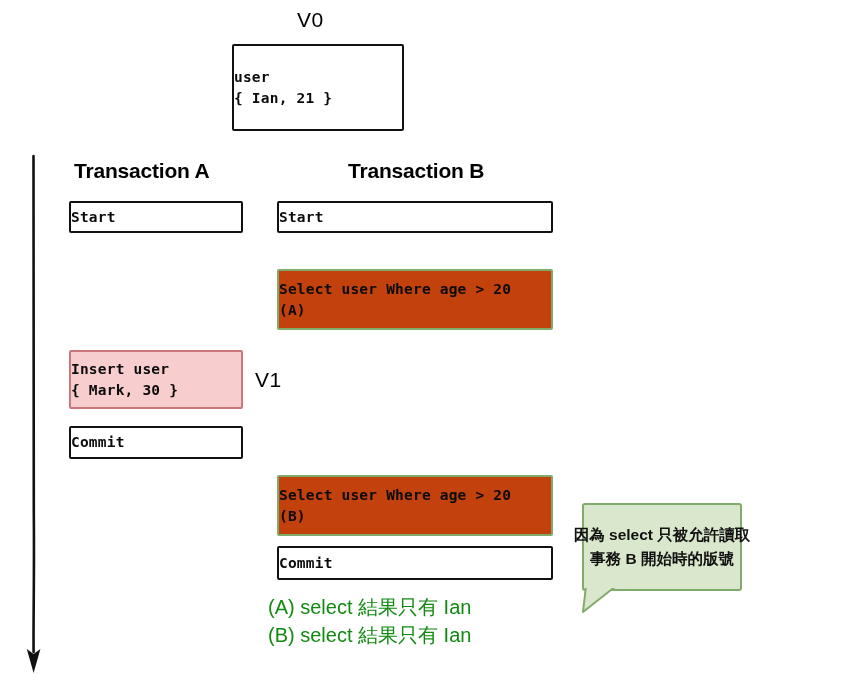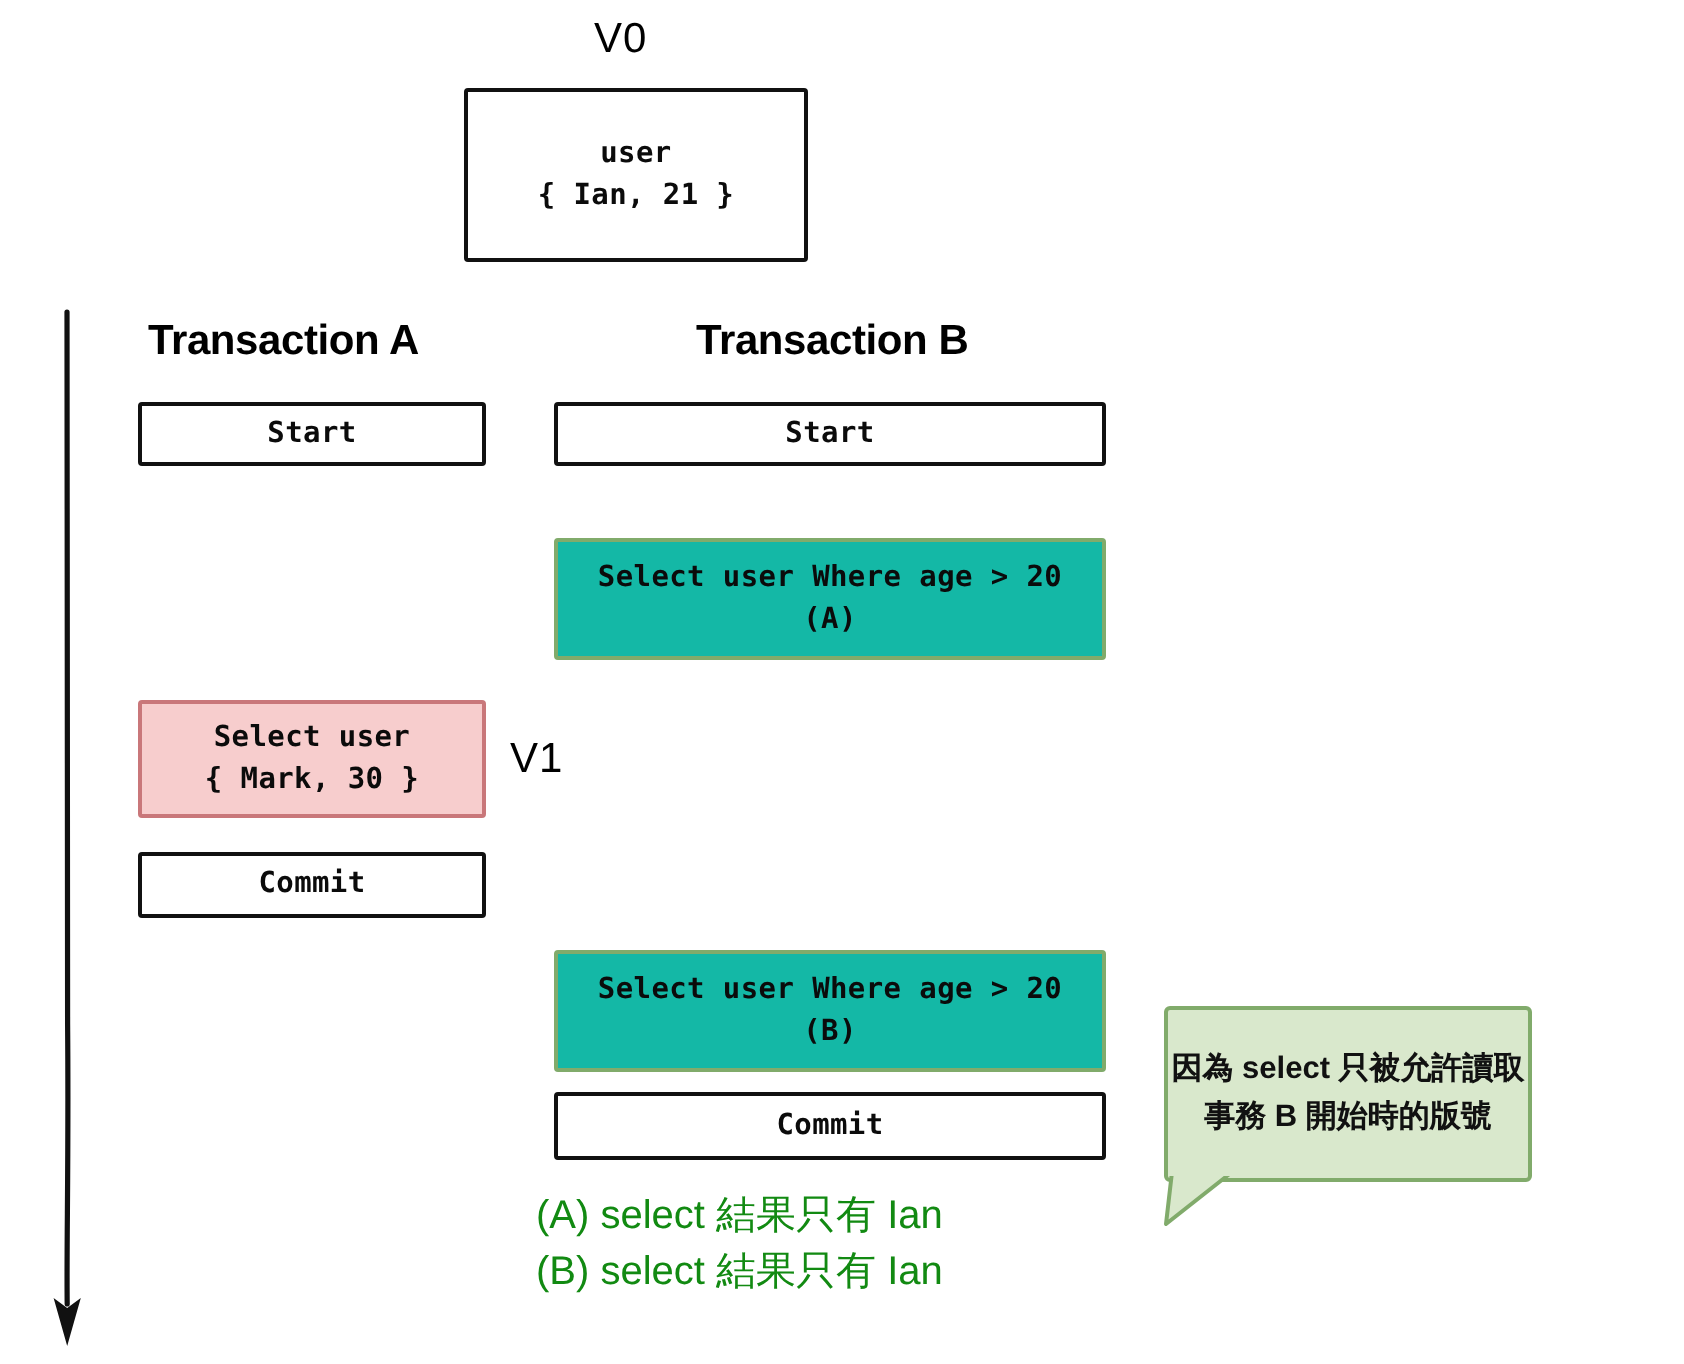--- a/index.html
+++ b/index.html
@@ -36,38 +36,38 @@
     font-size: 21px;
     letter-spacing: -0.2px;
   }
 
   
   .box {
     border: 2px solid #111111;
     background: #ffffff;
     display: flex;
     flex-direction: column;
-    align-items: center;
+    align-items: flex-start;
     justify-content: center;
     text-align: center;
     border-radius: 2px;
   }
   .box-text {
     font-family: "DejaVu Sans Mono", "Liberation Mono", monospace;
     font-weight: bold;
     font-size: 14.5px;
     color: #0b0b0b;
     line-height: 1.42;
     letter-spacing: 0.2px;
     white-space: pre;
   }
 
   .box.green {
     border-color: #81ab6b;
-    background: #14b8a6;
+    background: #c2410c;
   }
   .box.red {
     border-color: #c9777a;
     background: #f7cdcd;
   }
 
   
   .timeline { pointer-events: none; }
 
   
@@ -126,21 +126,21 @@
 <div class="abs box" style="left:277px; top:201px; width:276px; height:32px;">
   <div class="box-text">Start</div>
 </div>
 
 <div class="abs box green" style="left:277px; top:269px; width:276px; height:61px;">
   <div class="box-text">Select user Where age &gt; 20</div>
   <div class="box-text">(A)</div>
 </div>
 
 <div class="abs box red" style="left:69px; top:350px; width:174px; height:59px;">
-  <div class="box-text">Select user</div>
+  <div class="box-text">Insert user</div>
   <div class="box-text">{ Mark, 30 }</div>
 </div>
 
 <div class="abs heading v-label" style="left:255px; top:368px;">V1</div>
 
 <div class="abs box" style="left:69px; top:426px; width:174px; height:33px;">
   <div class="box-text">Commit</div>
 </div>
 
 <div class="abs box green" style="left:277px; top:475px; width:276px; height:61px;">
@@ -149,21 +149,21 @@
 </div>
 
 <div class="abs box" style="left:277px; top:546px; width:276px; height:34px;">
   <div class="box-text">Commit</div>
 </div>
 
 <div class="abs result-line" style="left:268px; top:594px;">(A) select 結果只有 Ian</div>
 
 <div class="abs result-line" style="left:268px; top:622px;text-align:right;">(B) select 結果只有 Ian</div>
 
-<div class="abs callout" style="left:582px; top:503px; width:184px; height:88px;">
+<div class="abs callout" style="left:582px; top:503px; width:160px; height:88px;">
   <div class="callout-line">因為 select 只被允許讀取</div>
   <div class="callout-line">事務 B 開始時的版號</div>
 </div>
 
 <svg class="abs callout-tail" style="left:580px; top:585px; width:70px; height:30px;" viewBox="0 0 70 30">
   <path d="M6 1 L36 1 L3 27 Z" fill="#d9e8cc" stroke="#81ab6b" stroke-width="2" stroke-linejoin="round"></path>
   <rect x="4" y="0" width="34" height="3" fill="#d9e8cc"></rect>
 </svg>
 
 </body></html>

